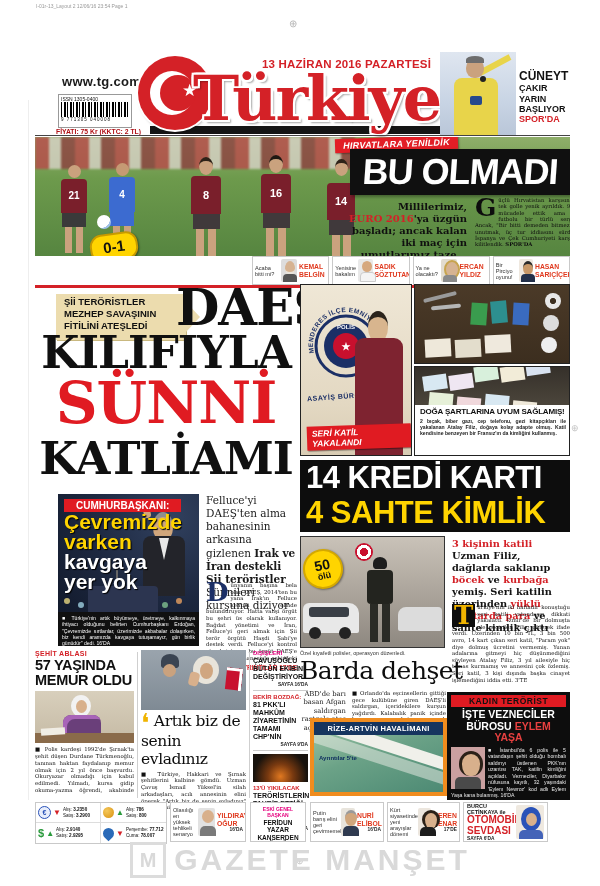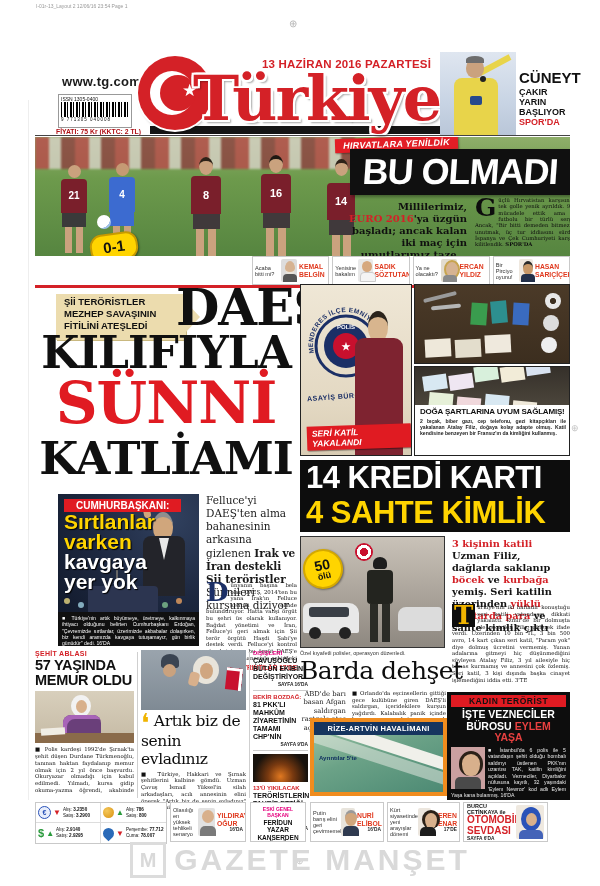--- a/index.html
+++ b/index.html
@@ -55,21 +55,21 @@
 
 <div class="abs photo" style="left:440px;top:52px;width:76px;height:84px;background:linear-gradient(180deg,#dfe6f0 0%,#c8d4e4 60%,#b9c6d8 100%);">
   <div style="position:absolute;right:4px;top:10px;width:34px;height:6px;background:#e8d44a;transform:rotate(-28deg);"></div>
   <div style="position:absolute;left:26px;top:6px;width:18px;height:20px;border-radius:50% 50% 45% 45%;background:#caa27e;"></div>
   <div style="position:absolute;left:26px;top:4px;width:18px;height:7px;border-radius:50% 50% 0 0;background:#6d6d6d;"></div>
   <div style="position:absolute;left:14px;top:26px;width:44px;height:58px;border-radius:8px 8px 0 0;background:#e8d44a;"></div>
   <div style="position:absolute;left:30px;top:44px;width:12px;height:9px;background:#274a8c;border-radius:2px;"></div>
   <div style="position:absolute;left:40px;top:24px;width:6px;height:6px;border-radius:50%;background:#222;"></div>
 </div>
 <div class="abs" style="left:519px;top:70px;width:54px;line-height:1.12;">
-  <div class="x9" style="font-size:15px;">CÜNEYT</div>
+  <div class="x9" style="font-size:12px;">CÜNEYT</div>
   <div class="x9" style="font-size:9px;">ÇAKIR</div>
   <div class="x9" style="font-size:9px;">YARIN</div>
   <div class="x9" style="font-size:9px;">BAŞLIYOR</div>
   <div class="x9" style="font-size:9px;color:#d42127;">SPOR'DA</div>
 </div>
 <div class="abs" style="left:35px;top:135px;width:535px;height:1px;background:#444;"></div>
 
 <div class="abs photo" style="left:35px;top:137px;width:535px;height:119px;background:linear-gradient(180deg,#8fae6a 0%,#6d9a4c 35%,#568540 100%);">
   <div style="position:absolute;left:0;top:0;width:320px;height:32px;background:repeating-linear-gradient(90deg,#b94a4a 0 14px,#d9d3c8 14px 26px,#8d4040 26px 40px);filter:blur(1px);opacity:0.8;"></div>
 
@@ -176,21 +176,21 @@
   <div style="position:absolute;right:10px;top:12px;width:52px;height:100px;">
     <div style="position:absolute;left:6px;top:-4px;width:7px;height:16px;background:#d0a67c;border-radius:3px;transform:rotate(-12deg);"></div>
     <div style="position:absolute;left:16px;top:6px;width:20px;height:24px;border-radius:50% 50% 45% 45%;background:#d0a67c;border-top:5px solid #8f8f8f;"></div>
     <div style="position:absolute;left:6px;top:30px;width:42px;height:60px;border-radius:8px 8px 0 0;background:#23242a;"></div>
     <div style="position:absolute;left:22px;top:32px;width:10px;height:22px;background:#e8e8e8;clip-path:polygon(0 0,100% 0,50% 100%);"></div>
   </div>
   <div style="position:absolute;left:30px;bottom:0;width:70px;height:26px;background:#2c3550;border-radius:4px 4px 0 0;"></div>
   <div style="position:absolute;left:58px;bottom:24px;width:2px;height:18px;background:#666;"></div>
   <div class="x9" style="position:absolute;left:6px;top:5px;background:#e01b22;color:#fff;font-size:10px;padding:1px 12px;">CUMHURBAŞKANI:</div>
   <div style="position:absolute;left:6px;top:18px;line-height:0.95;">
-    <div class="x9" style="font-size:21px;color:#ffd400;text-shadow:1px 1px 1px #000;">Sırtlanlar</div>
+    <div class="x9" style="font-size:21px;color:#ffd400;text-shadow:1px 1px 1px #000;">Çevremizde</div>
     <div class="x9" style="font-size:21px;color:#ffd400;text-shadow:1px 1px 1px #000;">varken</div>
     <div class="x9" style="font-size:21px;color:#fff;text-shadow:1px 1px 1px #000;">kavgaya</div>
     <div class="x9" style="font-size:21px;color:#fff;text-shadow:1px 1px 1px #000;">yer yok</div>
   </div>
 </div>
 <div class="abs just" style="left:58px;top:612px;width:141px;height:34px;background:#101010;color:#fff;font-size:5.1px;line-height:1.25;padding:3px 4px;box-sizing:border-box;overflow:hidden;">■ Türkiye'nin artık büyümeye, üretmeye, kalkınmaya ihtiyacı olduğunu belirten Cumhurbaşkanı Erdoğan, "Çevremizde sırtlanlar, üzerimizde akbabalar dolaşırken, biz kendi aramızda kavgaya tutuşamayız, gün birlik günüdür" dedi. 16'DA</div>
 
 <div class="abs serif" style="left:206px;top:494px;width:91px;font-size:10.5px;line-height:1.25;color:#1a1a1a;">
   <span>Felluce'yi DAEŞ'ten alma bahanesinin arkasına gizlenen </span><span class="b">Irak ve İran destekli Şii teröristler</span><span> Sünnileri kurşuna diziyor</span>
 </div>

